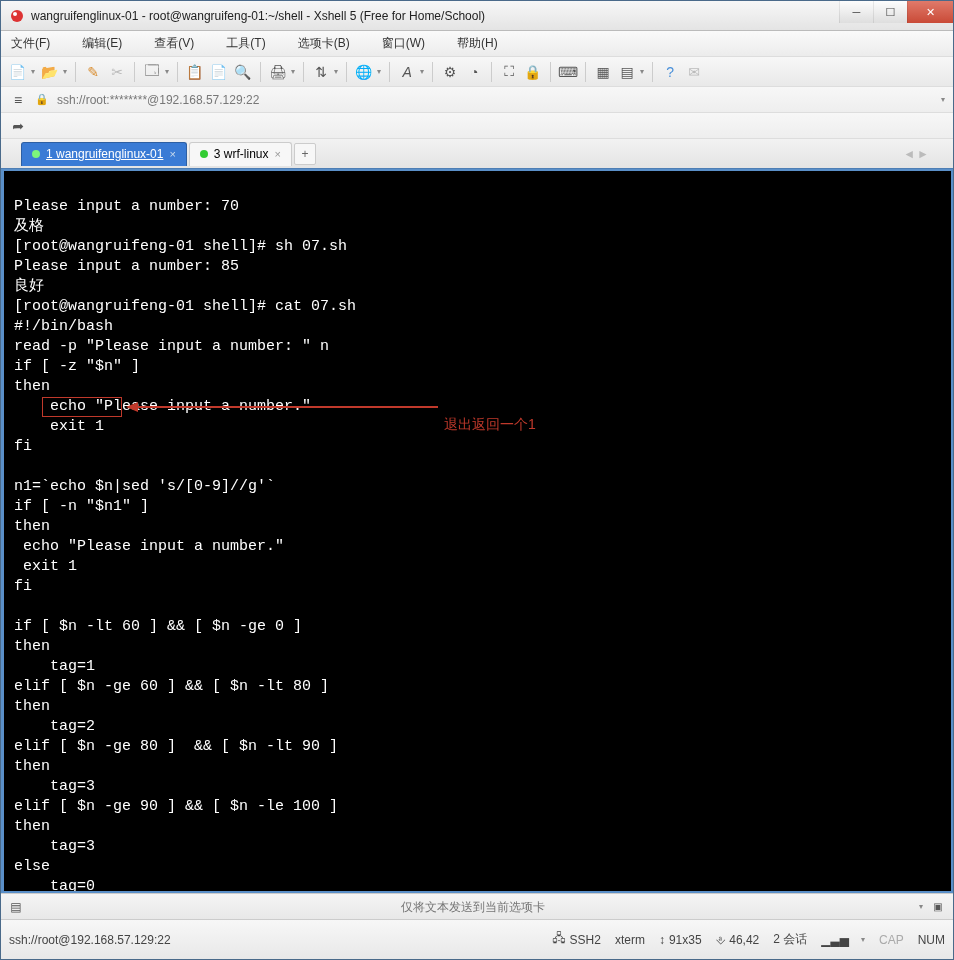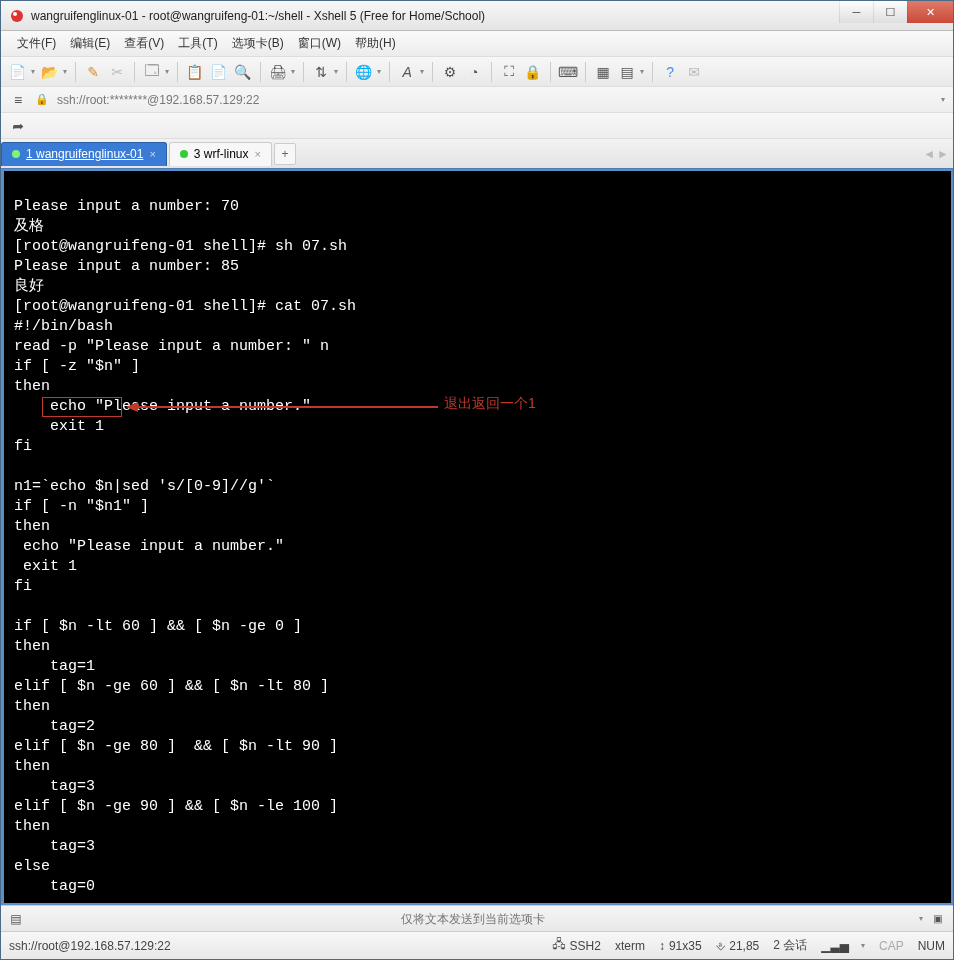--- a/index.html
+++ b/index.html
@@ -6,53 +6,53 @@
 body { font-family: "Microsoft YaHei", "SimSun", Tahoma, sans-serif; font-size: 12px; background: #d6d6d6; width: 954px; height: 960px; overflow: hidden; }
 .window { width: 954px; height: 960px; background: #fff; display: flex; flex-direction: column; border: 1px solid #4a6a8a; }
 .titlebar { height: 30px; background: linear-gradient(to bottom, #f7f7f7, #e4e4e4); display: flex; align-items: center; padding-left: 8px; border-bottom: 1px solid #bbb; }
 .titlebar .app-icon { width: 16px; height: 16px; margin-right: 6px; color: #d33; }
 .titlebar .title-text { flex: 1; color: #222; font-size: 12px; }
 .win-btns { display: flex; height: 100%; }
 .win-btn { width: 34px; height: 22px; display: flex; align-items: center; justify-content: center; color: #444; border-left: 1px solid rgba(0,0,0,0.08); font-size: 11px; }
 .win-btn.close { width: 46px; background: linear-gradient(to bottom, #e07a6a, #c94a37); color: #fff; border-top-right-radius: 0; }
 .win-btn.min, .win-btn.max { background: linear-gradient(to bottom, #fdfdfd, #dedede); }
 
-.menubar { height: 26px; background: linear-gradient(to bottom, #fafafa, #ececec); display: flex; align-items: center; padding: 0 16px; gap: 14px; border-bottom: 1px solid #ddd; color: #333; }
+.menubar { height: 26px; background: linear-gradient(to bottom, #fafafa, #ececec); display: flex; align-items: center; padding: 0 10px; gap: 32px; border-bottom: 1px solid #ddd; color: #333; }
 .menubar span { cursor: default; }
 
 .toolbar { height: 30px; background: linear-gradient(to bottom, #f7f7f7, #e9e9e9); display: flex; align-items: center; padding: 0 8px; gap: 6px; border-bottom: 1px solid #ddd; color: #555; }
 .tool-icon { width: 18px; height: 18px; display: inline-flex; align-items: center; justify-content: center; font-size: 14px; color: #555; }
 .sep { width: 1px; height: 20px; background: #ccc; margin: 0 2px; }
 .dd { font-size: 8px; color: #888; margin-left: -2px; }
 
 .addrbar { height: 26px; background: linear-gradient(to bottom, #f7f7f7, #eee); display: flex; align-items: center; padding: 0 8px; gap: 6px; border-bottom: 1px solid #ddd; color: #777; }
 
 .hintbar { height: 26px; background: linear-gradient(to bottom, #f7f7f7, #eee); display: flex; align-items: center; padding: 0 8px; gap: 6px; border-bottom: 1px solid #ddd; color: #666; }
 
-.tabbar { height: 30px; background: linear-gradient(to bottom, #f2f2f2, #e4e4e4); display: flex; align-items: center; padding: 0 0; border-bottom: 1px solid #4e7eb4; }
+.tabbar { height: 30px; background: linear-gradient(to bottom, #f2f2f2, #e4e4e4); display: flex; align-items: center; padding: 0 20px; border-bottom: 1px solid #4e7eb4; }
 .tab { height: 24px; display: flex; align-items: center; gap: 6px; padding: 0 10px; border: 1px solid #ccc; border-bottom: none; margin-right: 2px; background: #f7f7f7; border-radius: 3px 3px 0 0; font-size: 12px; }
 .tab.active { background: #3a7bd5; color: #fff; border-color: #2d5fa3; }
 .tab .dot { width: 8px; height: 8px; border-radius: 50%; background: #3c3; }
 .tab.active .dot { background: #7cf57c; }
 .tab .tclose { color: #999; font-size: 11px; }
 .tab.active .tclose { color: #cde; }
 .tab.active .label { text-decoration: underline; }
 .addtab { width: 22px; height: 22px; display: flex; align-items: center; justify-content: center; border: 1px solid #ccc; background: #f7f7f7; border-radius: 2px; color: #666; }
 .tab-nav { margin-left: auto; display: flex; gap: 2px; padding-right: 4px; color: #bbb; }
 
 .terminal { flex: 1; background: #000; padding: 6px 10px; font-family: "Courier New", "WenQuanYi Micro Hei Mono", monospace; font-size: 15px; line-height: 20px; color: #fff; white-space: pre; overflow: hidden; position: relative; border: 2px solid #5a8fc8; border-left: 3px solid #5a8fc8; }
 .highlight-box { position: absolute; border: 1px solid #c0392b; }
 .arrow-line { position: absolute; height: 2px; background: #c0392b; }
 .arrow-head { position: absolute; width: 0; height: 0; border-top: 5px solid transparent; border-bottom: 5px solid transparent; border-right: 12px solid #c0392b; }
 .annotation-text { position: absolute; color: #c0392b; font-family: "Microsoft YaHei", sans-serif; font-size: 14px; }
 
 .inputbar { height: 26px; background: linear-gradient(to bottom, #f5f5f5, #e8e8e8); display: flex; align-items: center; padding: 0 6px; gap: 6px; border-top: 1px solid #ccc; color: #888; }
 .inputbar input { flex: 1; border: none; background: transparent; color: #aaa; font-size: 12px; outline: none; text-align: center; }
 
-.statusbar { height: 28px; background: linear-gradient(to bottom, #f7f7f7, #e8e8e8); display: flex; align-items: center; padding: 0 8px; gap: 14px; border-top: 1px solid #ccc; color: #444; font-size: 12px; }
+.statusbar { height: 40px; background: linear-gradient(to bottom, #f7f7f7, #e8e8e8); display: flex; align-items: center; padding: 0 8px; gap: 14px; border-top: 1px solid #ccc; color: #444; font-size: 12px; }
 .statusbar .left { flex: 1; }
 .statusbar .seg { display: flex; align-items: center; gap: 4px; }
 </style>
 </head>
 <body>
 
 <div class="window">
 
   <div class="titlebar">
     <span class="app-icon">
@@ -186,21 +186,21 @@
 <span>then</span>
 <span>    tag=3</span>
 <span>elif [ $n -ge 90 ] &amp;&amp; [ $n -le 100 ]</span>
 <span>then</span>
 <span>    tag=3</span>
 <span>else</span>
 <span>    tag=0</span>
     <div class="highlight-box" style="left:38px; top:226px; width:80px; height:20px;"></div>
     <div class="arrow-head" style="left:122px; top:231px;"></div>
     <div class="arrow-line" style="left:134px; top:235px; width:300px;"></div>
-    <div class="annotation-text" style="left:440px; top:222px;">退出返回一个1</div>
+    <div class="annotation-text" style="left:440px; top:243px;">退出返回一个1</div>
   </div>
 
   <div class="inputbar">
     <span class="tool-icon" style="font-size:12px">▤</span>
     <input type="text" placeholder="仅将文本发送到当前选项卡" style="">
     <span class="dd">▾</span>
     <span class="tool-icon" style="font-size:10px">▣</span>
   </div>
 
   <div class="statusbar">
@@ -209,21 +209,21 @@
         <span>🖧</span>
         <span>SSH2</span>
       </span>
     <span class="seg">xterm</span>
     <span class="seg">
         <span>↕</span>
         <span>91x35</span>
       </span>
     <span class="seg">
         <span>⎀</span>
-        <span>21,85</span>
+        <span>46,42</span>
       </span>
     <span class="seg">2 会话</span>
     <span class="seg">▁▃▅</span>
     <span class="dd">▾</span>
     <span class="seg" style="color:#aaa">CAP</span>
     <span class="seg">NUM</span>
   </div>
 
 </div>
 

